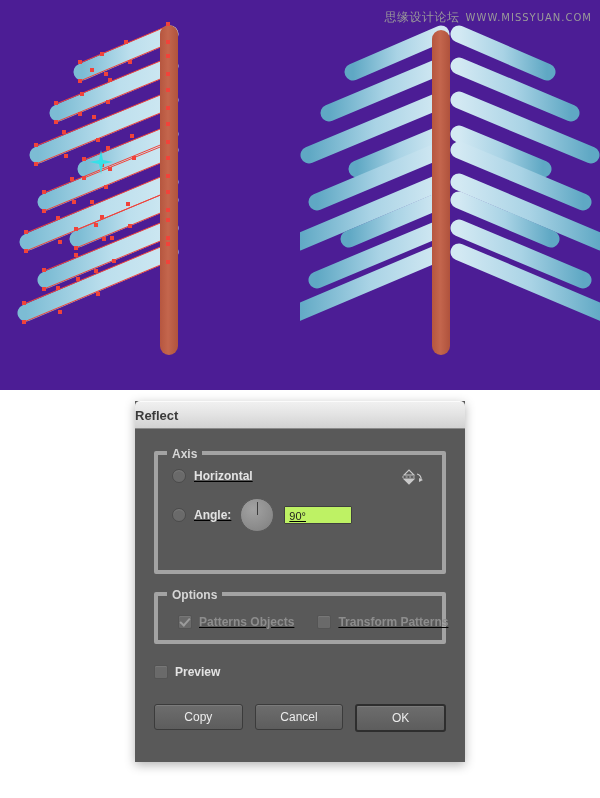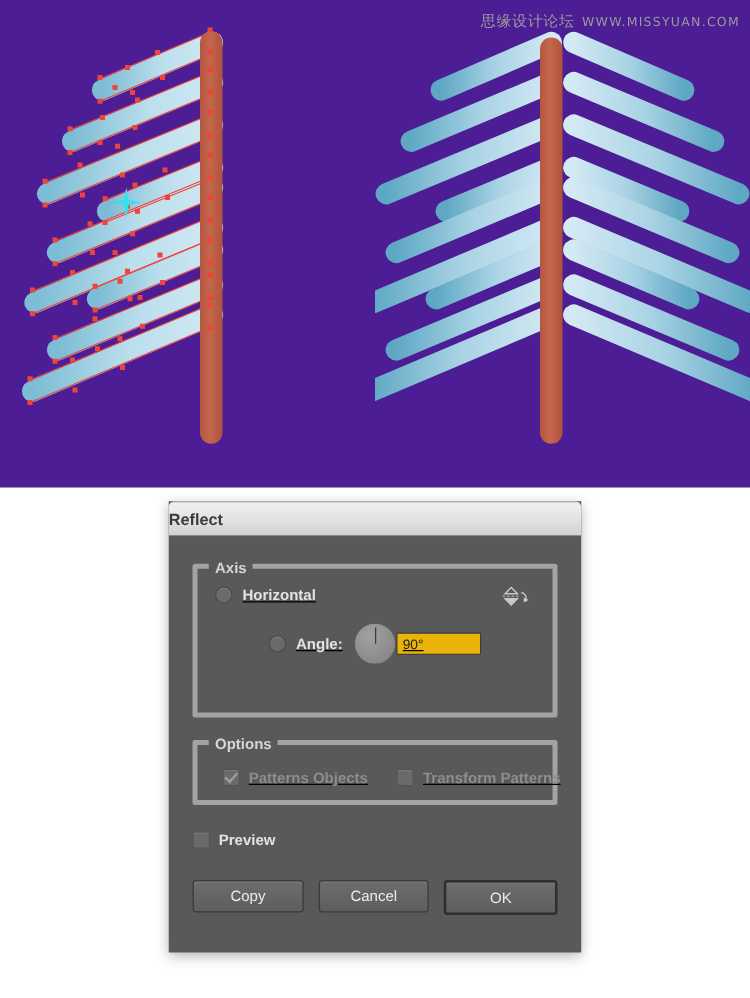--- a/index.html
+++ b/index.html
@@ -131,21 +131,20 @@
     display: flex;
     justify-content: center;
     align-items: center;
   }
 
   #angle-row {
     display: flex;
     align-items: center;
     margin-top: 4px;
     height: 38px;
-    justify-content: center;
   }
   #angle-dial {
     margin-left: 9px;
     width: 32px; height: 32px;
     border-radius: 50%;
     background: radial-gradient(circle at 38% 32%, #a2a2a2 0%, #8d8d8d 60%, #7d7d7d 100%);
     border: 1px solid #5a5a5a;
     position: relative;
     flex: 0 0 auto;
   }
@@ -153,23 +152,24 @@
     content: "";
     position: absolute;
     left: 50%;
     top: 3px;
     width: 1px;
     height: 13px;
     margin-left: -0.5px;
     background: #3c3c3c;
   }
   #angle-input {
+    margin-left: 10px;
     width: 68px;
     height: 18px;
-    background: #eab308;
+    background: #bef264;
     border: 1px solid #3f3f3f;
     color: #1c1c1c;
     font-size: 11px;
     font-family: "Liberation Sans", sans-serif;
     padding: 0 4px;
     box-sizing: border-box;
     line-height: 18px;
     border-radius: 1px;
   }
 

